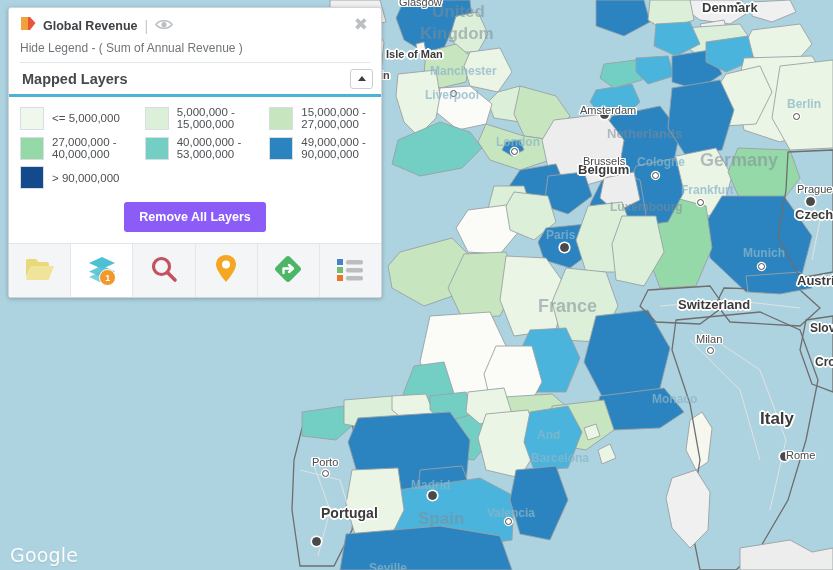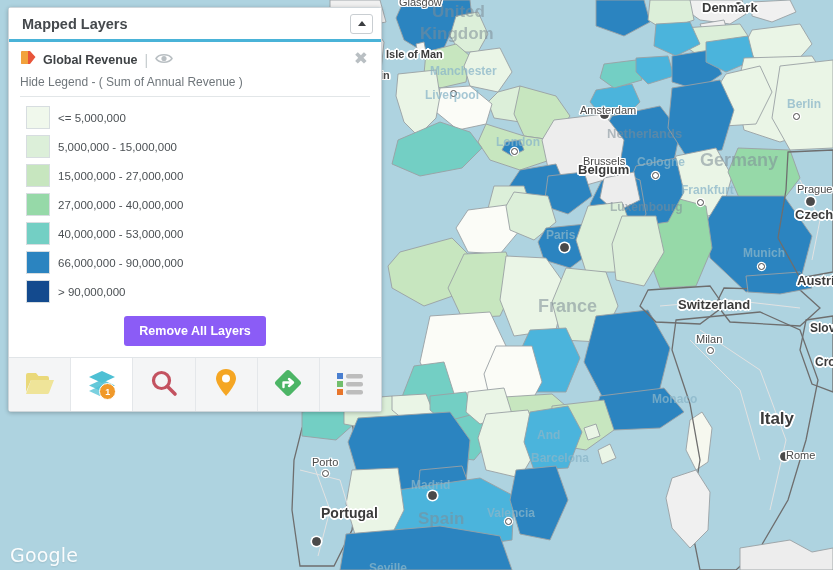--- a/index.html
+++ b/index.html
@@ -47,21 +47,21 @@
 
   #layer-block{padding:8px 11px 0 11px;position:relative;}
   #layer-row{display:flex;align-items:center;gap:6px;}
   #layer-name{font-size:12.5px;font-weight:bold;color:#3e4245;}
   .pipe{color:#c4cacd;font-size:14px;margin:0 1px;}
   #close-layer{position:absolute;right:13px;top:8px;font-size:17px;color:#b9bfc3;
     cursor:pointer;line-height:1;font-weight:bold;font-family:"DejaVu Sans",sans-serif;}
   #legend-toggle{margin-top:5px;font-size:12px;color:#6f767b;padding-bottom:7px;
     border-bottom:1px solid #e2e6e8;cursor:pointer;}
 
-  #legend{padding:9px 11px 4px 17px;display:grid;grid-template-columns:1fr;
+  #legend{padding:9px 11px 4px 11px;display:grid;grid-template-columns:1fr 1fr 1fr;
     gap:6px 24px;}
   .leg-item{display:flex;align-items:center;gap:8px;}
   .sw{width:22px;height:21px;border:1px solid #d7dde0;flex:none;}
   .leg-txt{font-size:11.5px;color:#4b5054;}
 
   #btn-wrap{display:flex;justify-content:center;padding:9px 0 11px 0;}
   #remove-all{background:#8b5cf6;color:#fff;border:none;border-radius:3px;
     font-size:12.5px;font-weight:bold;padding:8px 15px;cursor:pointer;
     font-family:"Liberation Sans",sans-serif;}
 
@@ -302,27 +302,20 @@
         <div class="lbl lbl-water" style="left: 487px; top: 506px; font-size: 12px; opacity: 0.75;">Valencia</div>
         <div class="lbl lbl-water" style="left: 369px; top: 561px; font-size: 12px; opacity: 0.75;">Seville</div>
         <div class="lbl lbl-water" style="left: 537px; top: 428px; font-size: 12px; opacity: 0.75;">And</div>
       </div>
 
     <div id="google-wm">Google</div>
   </div>
 
   <div id="panel">
 
-    <div id="panel-head">
-      <div id="panel-title">Mapped Layers</div>
-      <div id="collapse-btn">
-        <span class="caret-up"></span>
-      </div>
-    </div>
-
     <div id="layer-block">
       <div id="layer-row">
         <span>
           <svg width="17" height="16" viewBox="0 0 17 16">
             <path d="M1 2.5 A1.5 1.5 0 0 1 2.5 1 L10 1 L15.5 7 L10 14 L2.5 14 A1.5 1.5 0 0 1 1 12.5 Z" fill="#e8553a"></path>
             <path d="M1 2.5 A1.5 1.5 0 0 1 2.5 1 L8 1 L8 14 L2.5 14 A1.5 1.5 0 0 1 1 12.5 Z" fill="#f2a23c"></path>
           </svg>
         </span>
         <span id="layer-name">Global Revenue</span>
         <span class="pipe">|</span>
@@ -330,20 +323,27 @@
           <svg width="18" height="13" viewBox="0 0 18 13">
             <path d="M1 6.5 C4 1.5 14 1.5 17 6.5 C14 11.5 4 11.5 1 6.5 Z" fill="none" stroke="#b9bfc3" stroke-width="1.5"></path>
             <circle cx="9" cy="6.5" r="2.6" fill="#b9bfc3"></circle>
           </svg>
         </span>
       </div>
       <div id="close-layer">✖</div>
       <div id="legend-toggle">Hide Legend - ( Sum of Annual Revenue )</div>
     </div>
 
+    <div id="panel-head">
+      <div id="panel-title">Mapped Layers</div>
+      <div id="collapse-btn">
+        <span class="caret-up"></span>
+      </div>
+    </div>
+
     <div id="legend">
         <div class="leg-item">
           <span class="sw" style="background: rgb(240, 248, 236);"></span>
           <span class="leg-txt">&lt;= 5,000,000</span>
         </div>
         <div class="leg-item">
           <span class="sw" style="background: rgb(220, 239, 217);"></span>
           <span class="leg-txt">5,000,000 - 15,000,000</span>
         </div>
         <div class="leg-item">
@@ -353,21 +353,21 @@
         <div class="leg-item">
           <span class="sw" style="background: rgb(150, 217, 168);"></span>
           <span class="leg-txt">27,000,000 - 40,000,000</span>
         </div>
         <div class="leg-item">
           <span class="sw" style="background: rgb(115, 207, 196);"></span>
           <span class="leg-txt">40,000,000 - 53,000,000</span>
         </div>
         <div class="leg-item">
           <span class="sw" style="background: rgb(43, 132, 192);"></span>
-          <span class="leg-txt">66,000,000 - 90,000,000</span>
+          <span class="leg-txt">49,000,000 - 90,000,000</span>
         </div>
         <div class="leg-item">
           <span class="sw" style="background: rgb(19, 74, 142);"></span>
           <span class="leg-txt">&gt; 90,000,000</span>
         </div>
       </div>
 
     <div id="btn-wrap">
       <button id="remove-all">Remove All Layers</button>
     </div>

